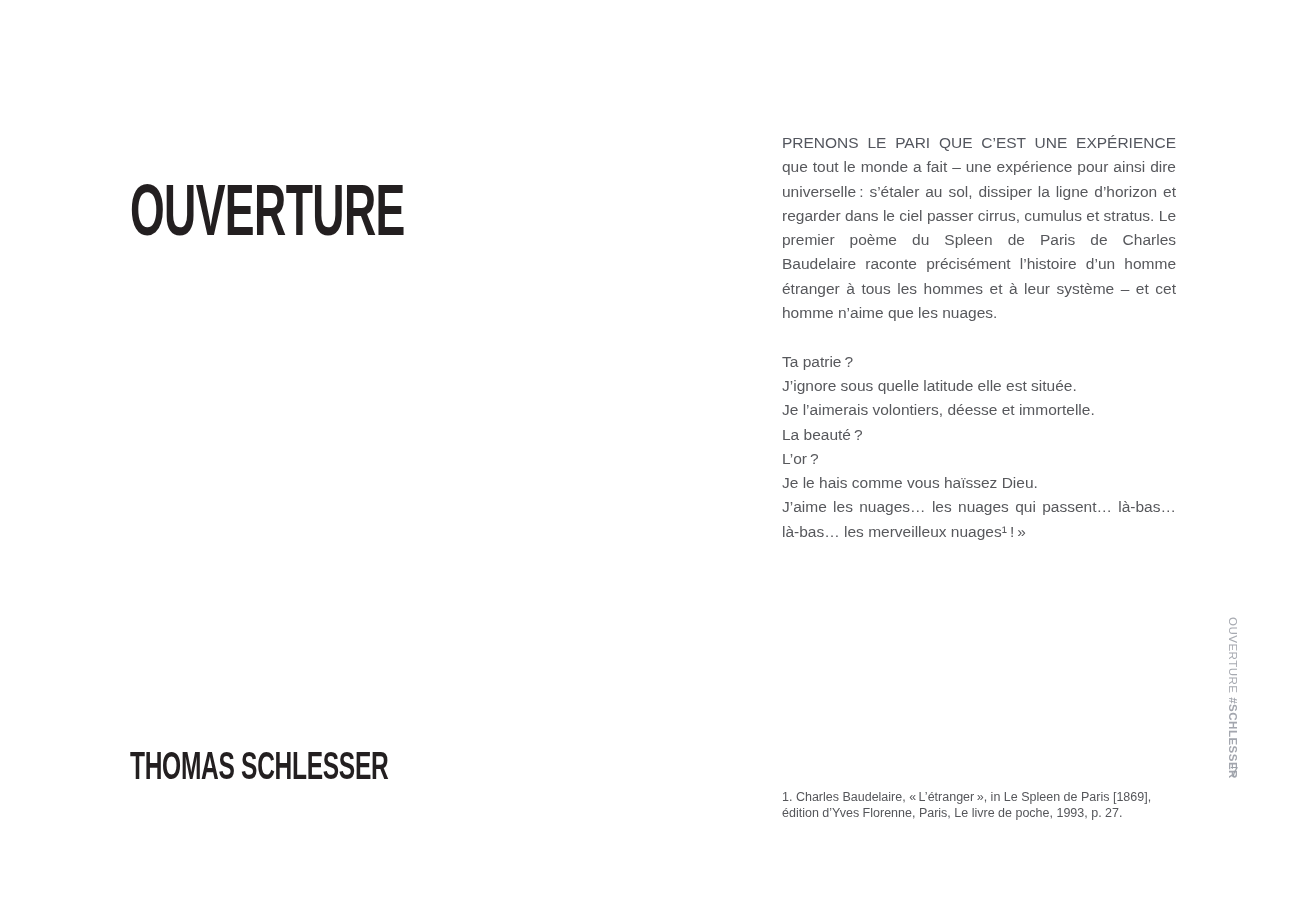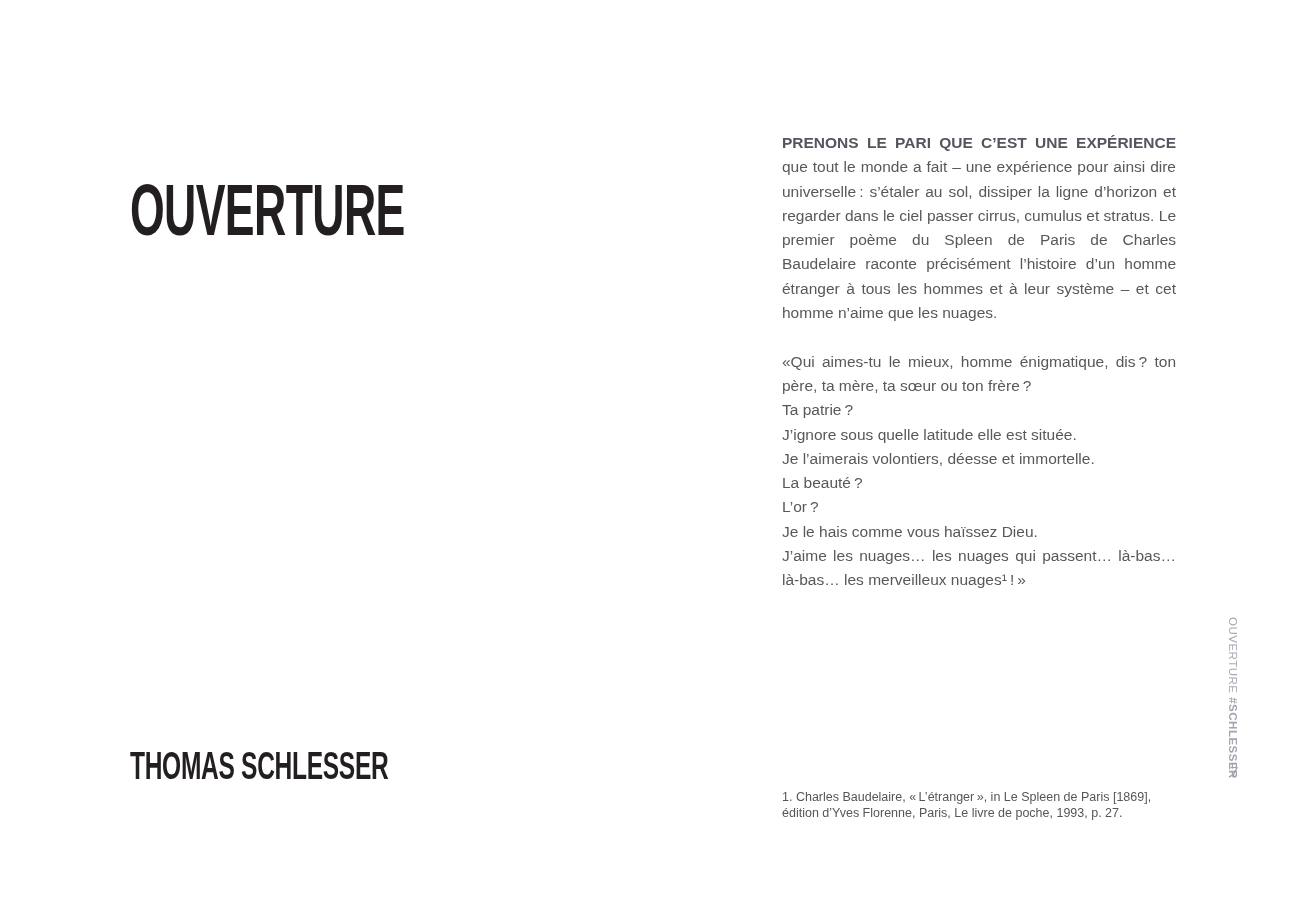--- a/index.html
+++ b/index.html
@@ -55,21 +55,21 @@
     color: #57585c;
     text-align: justify;
   }
   .text-column p {
     margin: 0;
   }
   .intro-paragraph {
     margin-bottom: 24.3px !important;
   }
   .lead-in {
-    font-weight: bold;
+    font-weight: normal;
     color: #53565e;
   }
   .italic {
   }
   .quote-line {
     text-align: justify;
   }
 
   
   .footnote {
@@ -111,21 +111,20 @@
 </head>
 <body>
 
 <h1 class="page-title">OUVERTURE</h1>
 
 <div class="page-author">THOMAS SCHLESSER</div>
 
 <div class="text-column">
   <p class="intro-paragraph"><span class="lead-in">PRENONS LE PARI QUE C’EST UNE EXPÉRIENCE</span><span> que tout le monde a fait – une expérience pour ainsi dire universelle : s’étaler au sol, dissiper la ligne d’horizon et regarder dans le ciel passer cirrus, cumulus et stratus. Le premier poème du </span><span class="italic">Spleen de Paris</span><span> de Charles Baudelaire raconte précisément l’histoire d’un homme étranger à tous les hommes et à leur système – et cet homme n’aime que les nuages.</span></p>
 
-  <p class="quote-line">«Qui aimes-tu le mieux, homme énigmatique, dis ? ton père, ta mère, ta sœur ou ton frère ?</p>
   <p class="quote-line">Ta patrie ?</p>
   <p class="quote-line">J’ignore sous quelle latitude elle est située.</p>
   <p class="quote-line">Je l’aimerais volontiers, déesse et immortelle.</p>
   <p class="quote-line">La beauté ?</p>
   <p class="quote-line">L’or ?</p>
   <p class="quote-line">Je le hais comme vous haïssez Dieu.</p>
   <p class="quote-line">J’aime les nuages… les nuages qui passent… là-bas… là-bas… les merveilleux nuages¹ ! »</p>
 </div>
 
 <div class="footnote"><span>1. Charles Baudelaire, « L’étranger », in </span><span class="italic">Le Spleen de Paris</span><span> [1869], édition d’Yves Florenne, Paris, Le livre de poche, 1993, p. 27.</span></div>

